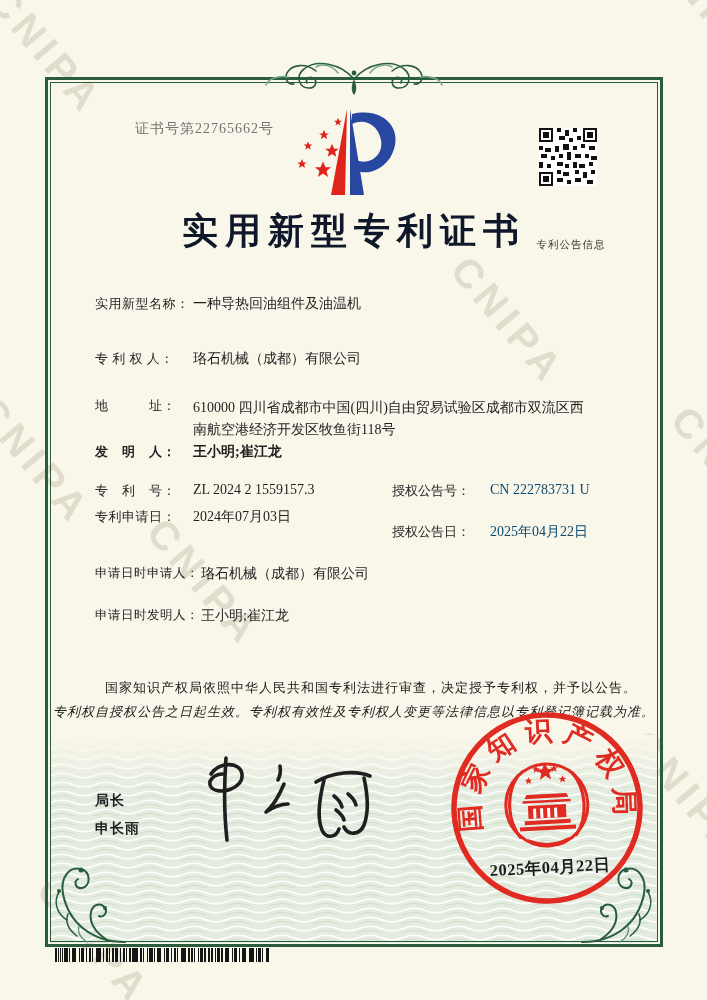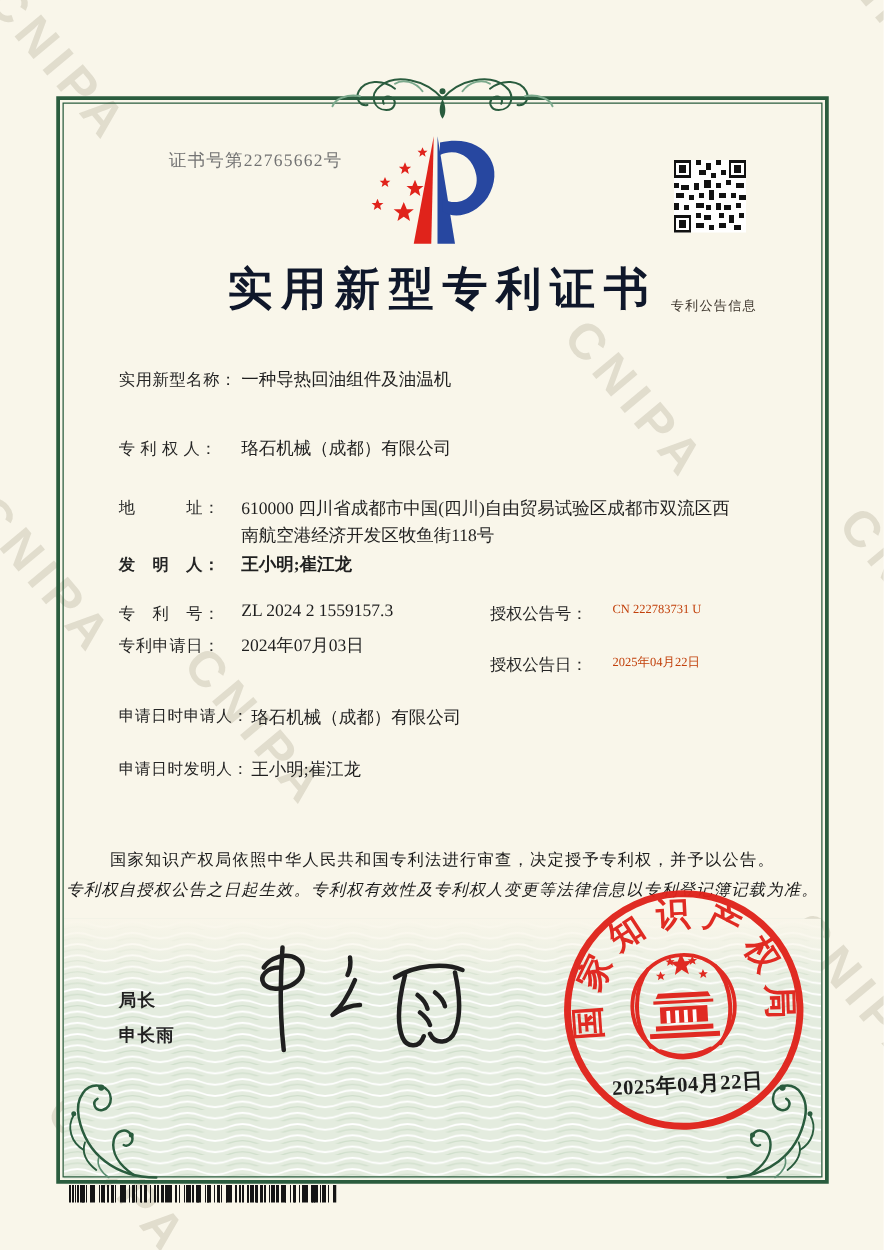--- a/index.html
+++ b/index.html
@@ -45,21 +45,21 @@
   .title{
     position:absolute; left:45px; top:207px; width:618px; text-align:center;
     font-size:36px; font-weight:700; letter-spacing:7px; color:#0f172a;
   }
   
   .row{position:absolute; left:95px; font-size:13px; color:#262626; white-space:nowrap;}
   .row .lbl{font-size:13px; letter-spacing:.5px;}
   .row .val{position:absolute; left:98px; font-size:14px; color:#1f1f1f;}
   .row .val.wrap{white-space:normal; width:404px; line-height:22px;}
   .row2{position:absolute; left:392px; font-size:13px; color:#262626; white-space:nowrap;}
-  .row2 .val{position:absolute; left:98px; font-size:10px; color:#c2410c;}
+  .row2 .val{position:absolute; left:98px; font-size:14px; color:#0c4a6e;}
   .row.small .lbl{font-size:12.5px;}
   .row.small .val{left:106px;}
   
   .statement{position:absolute; left:45px; width:618px; text-align:center;
     font-size:13px; color:#1a1a1a; letter-spacing:1px; white-space:nowrap;}
   
   .signer{position:absolute; left:95px; top:786px; font-family:"Liberation Sans",sans-serif;
     font-size:14px; font-weight:600; color:#222; line-height:28px; letter-spacing:1px;}
   .signature{position:absolute; left:196px; top:746px; width:186px; height:102px;}
   
@@ -255,21 +255,21 @@
   </div>
   <div class="row small" style="top:565px;">
     <span class="lbl">申请日时申请人：</span>
     <span class="val">珞石机械（成都）有限公司</span>
   </div>
   <div class="row small" style="top:607px;">
     <span class="lbl">申请日时发明人：</span>
     <span class="val">王小明;崔江龙</span>
   </div>
 
-  <div class="statement" style="top:679px;">国家知识产权局依照中华人民共和国专利法进行审查，决定授予专利权，并予以公告。</div>
+  <div class="statement" style="top:679px;padding-left:17px;">国家知识产权局依照中华人民共和国专利法进行审查，决定授予专利权，并予以公告。</div>
   <div class="statement" style="top:703px;font-style:italic;">专利权自授权公告之日起生效。专利权有效性及专利权人变更等法律信息以专利登记簿记载为准。</div>
 
   <div class="signer">
     <div>局长</div>
     <div>申长雨</div>
   </div>
 
   <svg class="signature" viewBox="0 0 186 102">
     <g fill="none" stroke="#1f1f1f" stroke-width="3.6" stroke-linecap="round" stroke-linejoin="round">
       <path d="M30,12 C28,40 28,68 31,94"></path>

